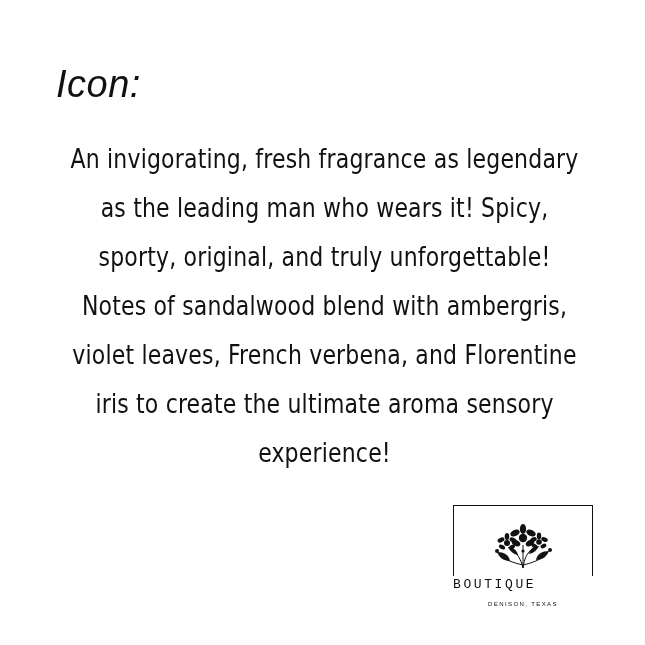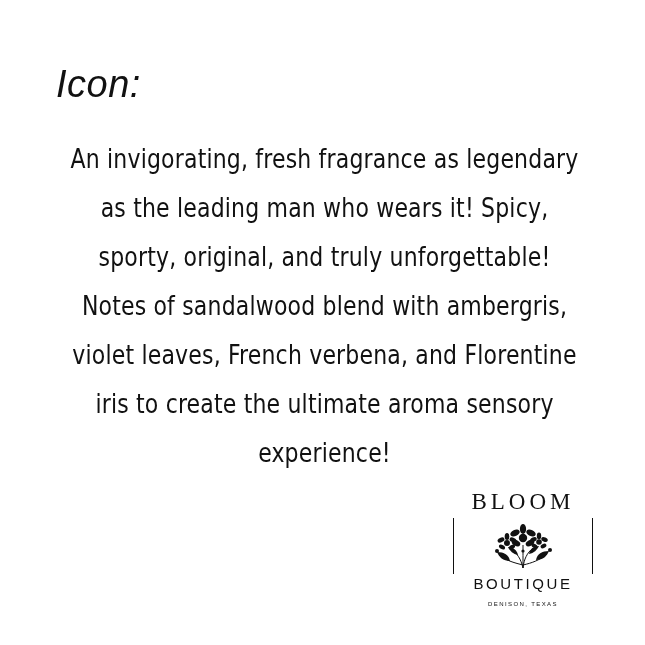--- a/index.html
+++ b/index.html
@@ -98,23 +98,22 @@
     top: 34px;
     transform: translateX(-50%);
     width: 92px;
     height: 48px;
   }
   .logo-sub {
     position: absolute;
     left: 0;
     bottom: 14px;
     width: 100%;
-    text-align: center;
-    font-family: Liberation Sans, sans-serif;
-    font-size: 15px;
+    font-family: Liberation Mono, monospace;
+    font-size: 13px;
     letter-spacing: 2.6px;
     color: #111111;
     background: #ffffff;
     padding: 1px 0;
     box-sizing: border-box;
   }
   .logo-city {
     position: absolute;
     left: 0;
     bottom: 0px;
@@ -142,21 +141,20 @@
     <span class="line">iris to create the ultimate aroma sensory</span>
     <span class="line">experience!</span>
   </div>
 
   <div class="logo">
     <div class="logo-border-top"></div>
     <div class="logo-border-bottom"></div>
     <div class="logo-side-left"></div>
     <div class="logo-side-right"></div>
 
-    <div class="logo-wordmark">BLOOM</div>
 
     <div class="logo-flower">
       <svg viewBox="0 0 92 48" width="92" height="48" xmlns="http://www.w3.org/2000/svg">
         <g stroke="#111111" fill="none" stroke-width="1">
 
           <path d="M46 47 C 44 38, 40 32, 34 28"></path>
           <path d="M46 47 C 47 38, 50 32, 56 27"></path>
           <path d="M46 47 C 46 38, 46 30, 46 24"></path>
           <path d="M46 44 C 38 42, 30 40, 22 34"></path>
           <path d="M46 44 C 55 42, 63 39, 70 33"></path>

